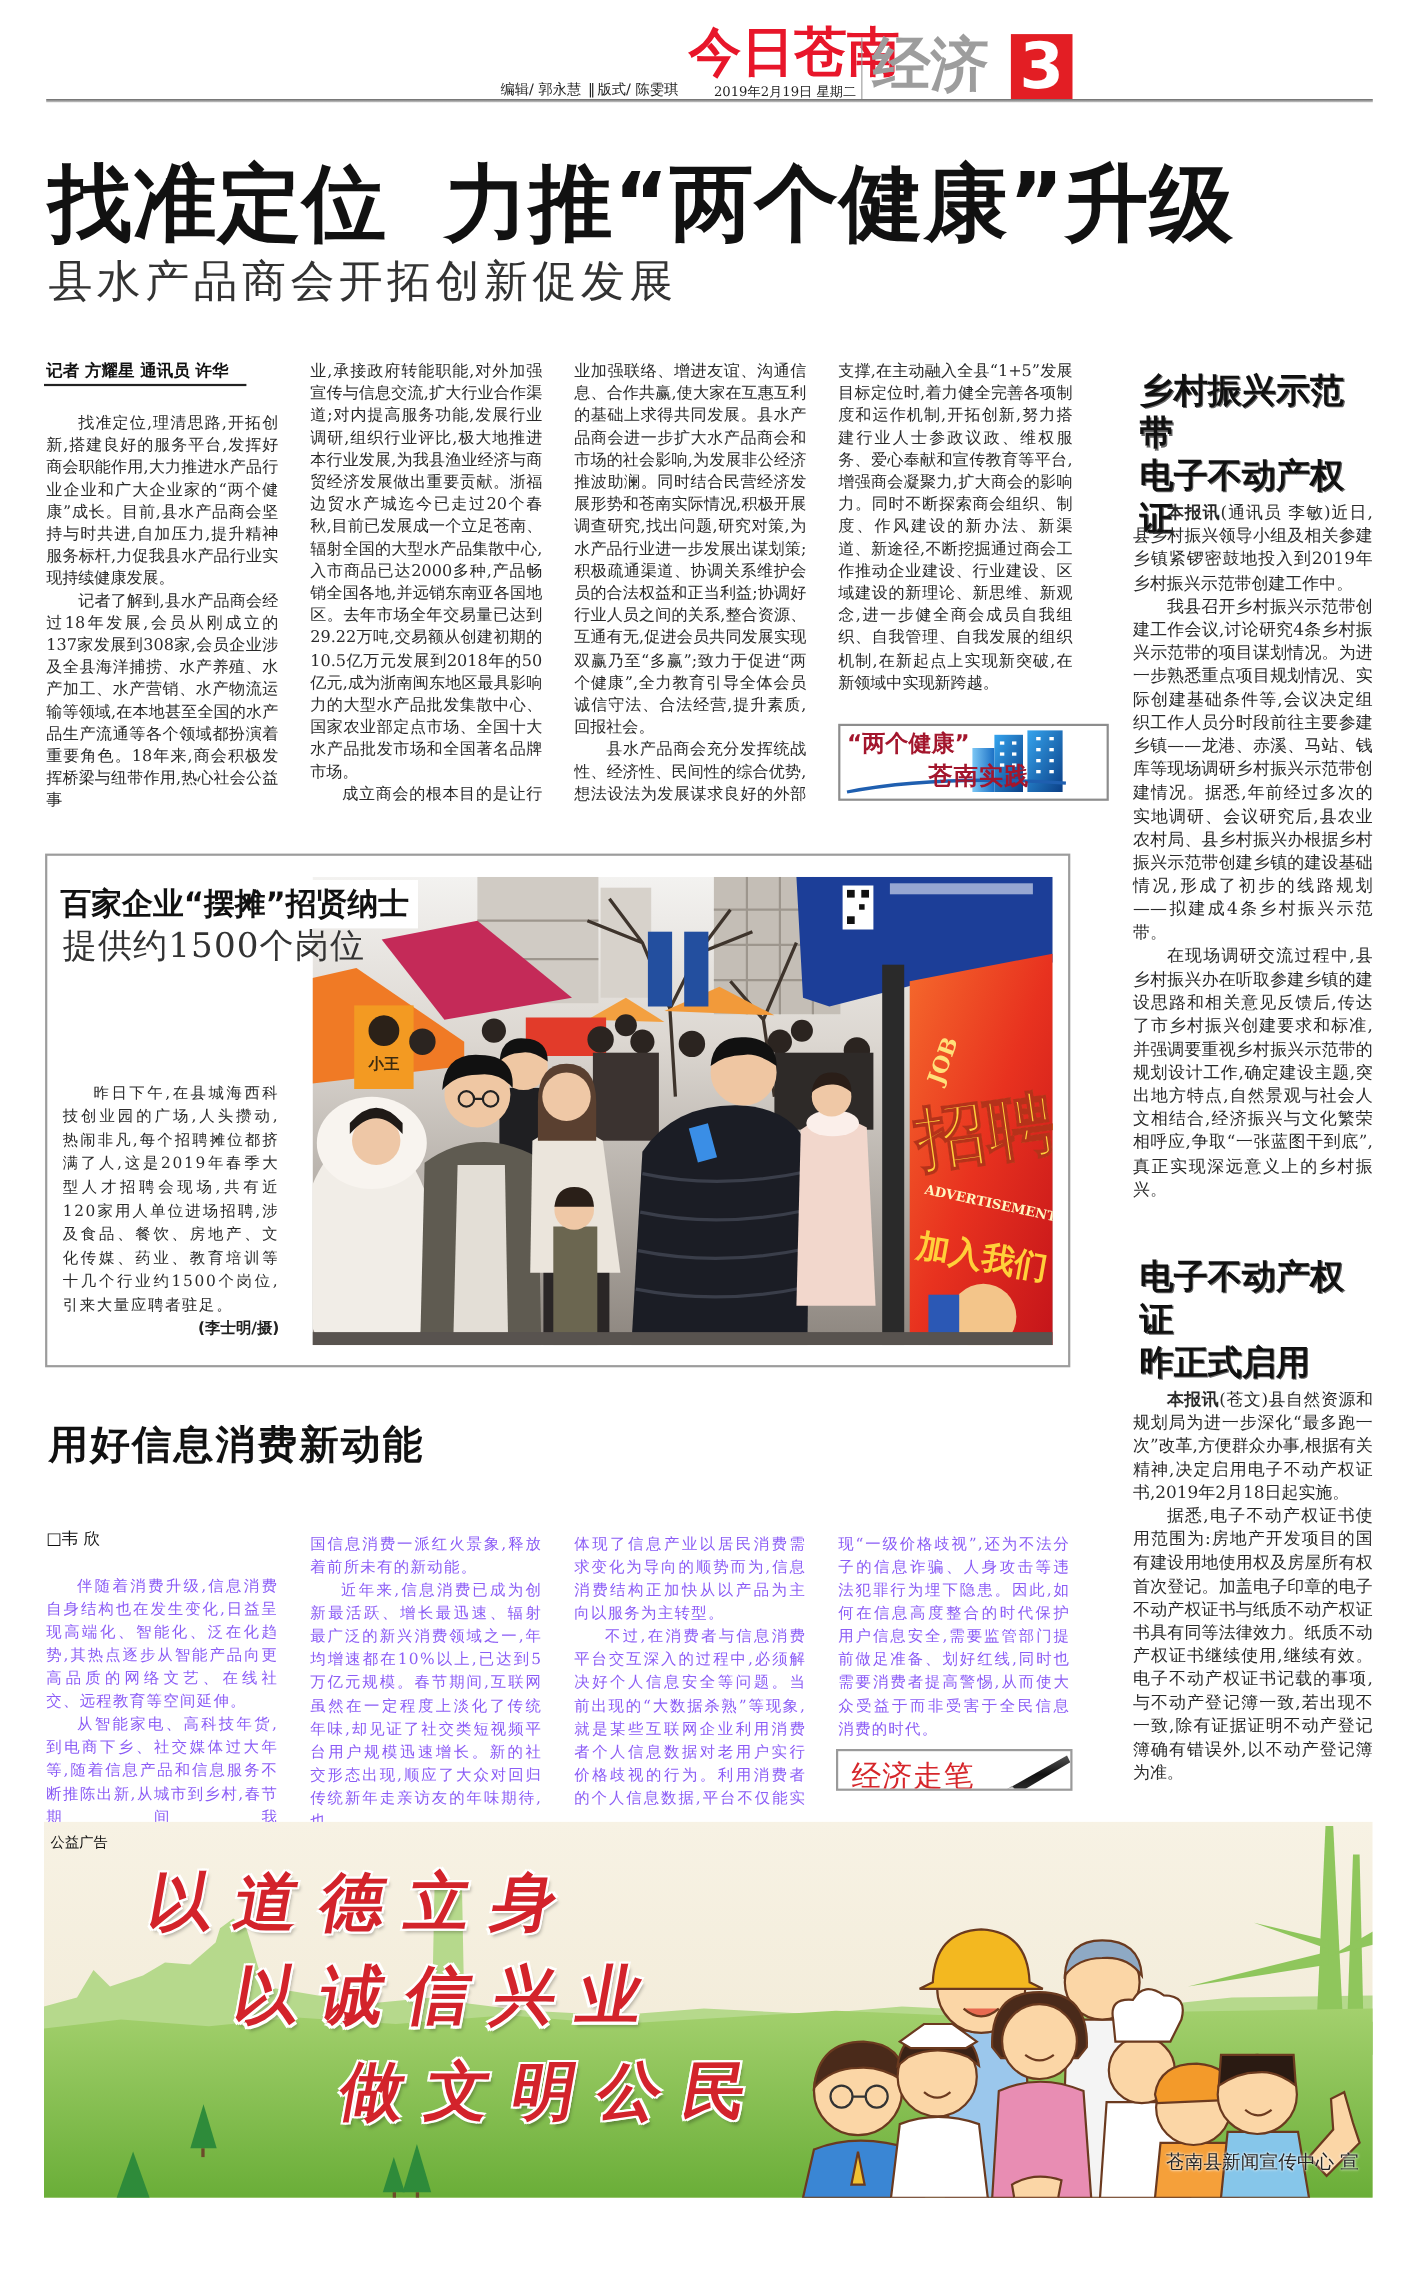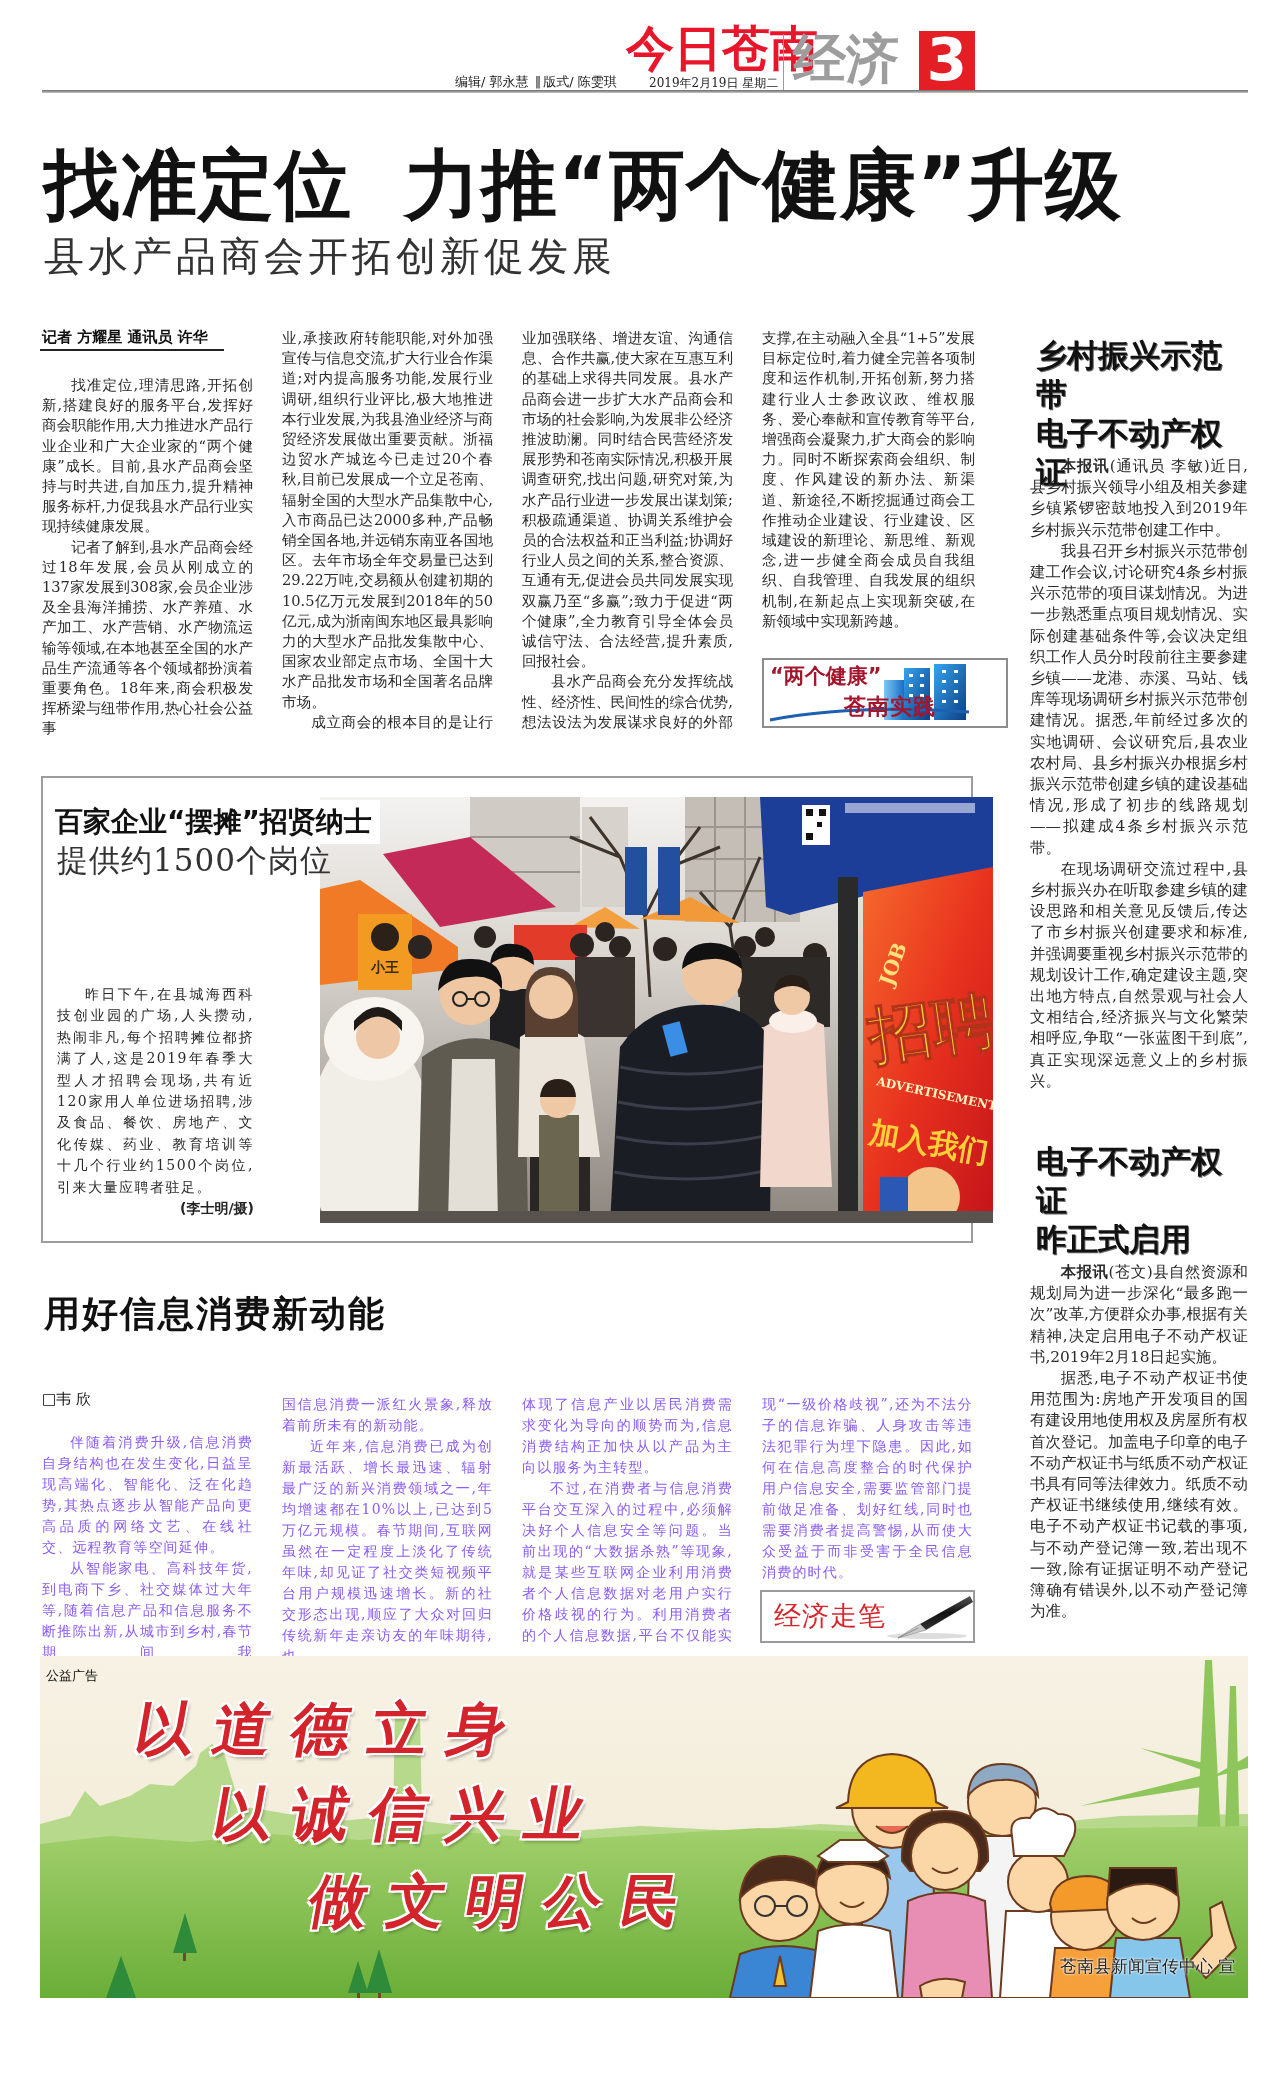--- a/index.html
+++ b/index.html
@@ -37,34 +37,34 @@
   .badge-health .t2{left:80px;top:34px;font-size:22px;line-height:26px;font-weight:900;color:#a3162d;white-space:nowrap;letter-spacing:1px;}
 
   
   .side-hl{left:1036px;width:215px;font-size:31px;line-height:39px;font-weight:900;color:#111;text-shadow:1px 1px 0 #666;}
   .side-body{left:1030px;width:218px;font-size:15.4px;line-height:21.2px;text-align:justify;color:#2a2a2a;}
   .side-body p{margin:0;text-indent:2em;}
   .side-body .lead{font-weight:bold;font-family:"DejaVu Sans","Liberation Sans",sans-serif;}
 
   
   .photo-box{left:41px;top:776px;width:932px;height:467px;border:2px solid #9c9c9c;box-sizing:border-box;background:#fff;}
-  .photo-frame{left:241px;top:19px;width:709px;height:426px;overflow:hidden;text-align:right;}
+  .photo-frame{left:241px;top:19px;width:709px;height:426px;overflow:hidden;}
   .photo-hl{left:12px;top:22px;font-size:28px;line-height:44px;font-weight:900;color:#111;white-space:nowrap;background:#fff;padding-right:8px;z-index:2;}
   .photo-sub{left:14px;top:66px;font-size:31px;line-height:32px;color:#333;letter-spacing:1px;white-space:nowrap;z-index:2;}
   .photo-caption{left:14px;top:206px;width:197px;font-size:14px;line-height:21.4px;letter-spacing:1.5px;text-align:justify;color:#2a2a2a;text-indent:2em;margin:0;}
   .photo-credit{left:14px;top:420px;width:197px;font-size:14px;line-height:20px;text-align:right;font-weight:bold;color:#222;}
 
   
   .op-hl{left:44px;top:1292px;font-size:36px;line-height:44px;font-weight:900;color:#111;letter-spacing:2px;white-space:nowrap;}
   .op-byline{left:42px;top:1389px;font-size:15px;line-height:20px;color:#111;white-space:nowrap;}
   .op-col{position:absolute;width:211px;font-size:14px;line-height:21px;letter-spacing:1.2px;text-align:justify;color:#8b5cf6;}
   .op-col p{margin:0;}
   .op-col p.ind{text-indent:2em;}
   .op-col p.cont{text-align-last:justify;}
-  .badge-pen{left:760px;top:1590px;width:215px;height:53px;border:2px solid #9a9a9a;box-sizing:border-box;background:#fff;overflow:hidden;}
+  .badge-pen{left:760px;top:1590px;width:215px;height:38px;border:2px solid #9a9a9a;box-sizing:border-box;background:#fff;overflow:hidden;}
   .badge-pen .lbl{left:12px;top:7px;font-size:27px;line-height:34px;color:#d6262b;letter-spacing:1px;white-space:nowrap;}
 
   
   .ad{left:40px;top:1656px;width:1208px;height:404px;overflow:hidden;}
   .ad-label{left:6px;top:12px;font-size:13px;line-height:16px;color:#111;z-index:3;white-space:nowrap;}
   .ad-slogan{font-size:58px;line-height:66px;font-weight:900;color:#d3232b;letter-spacing:20px;white-space:nowrap;
              transform:skewX(-10deg);z-index:3;
              text-shadow:2px 2px 0 #fff,-2px -2px 0 #fff,2px -2px 0 #fff,-2px 2px 0 #fff,0 2px 0 #fff,0 -2px 0 #fff,3px 4px 3px rgba(0,0,0,.25);}
   .ad-s1{left:96px;top:40px;}
   .ad-s2{left:174px;top:125px;}

